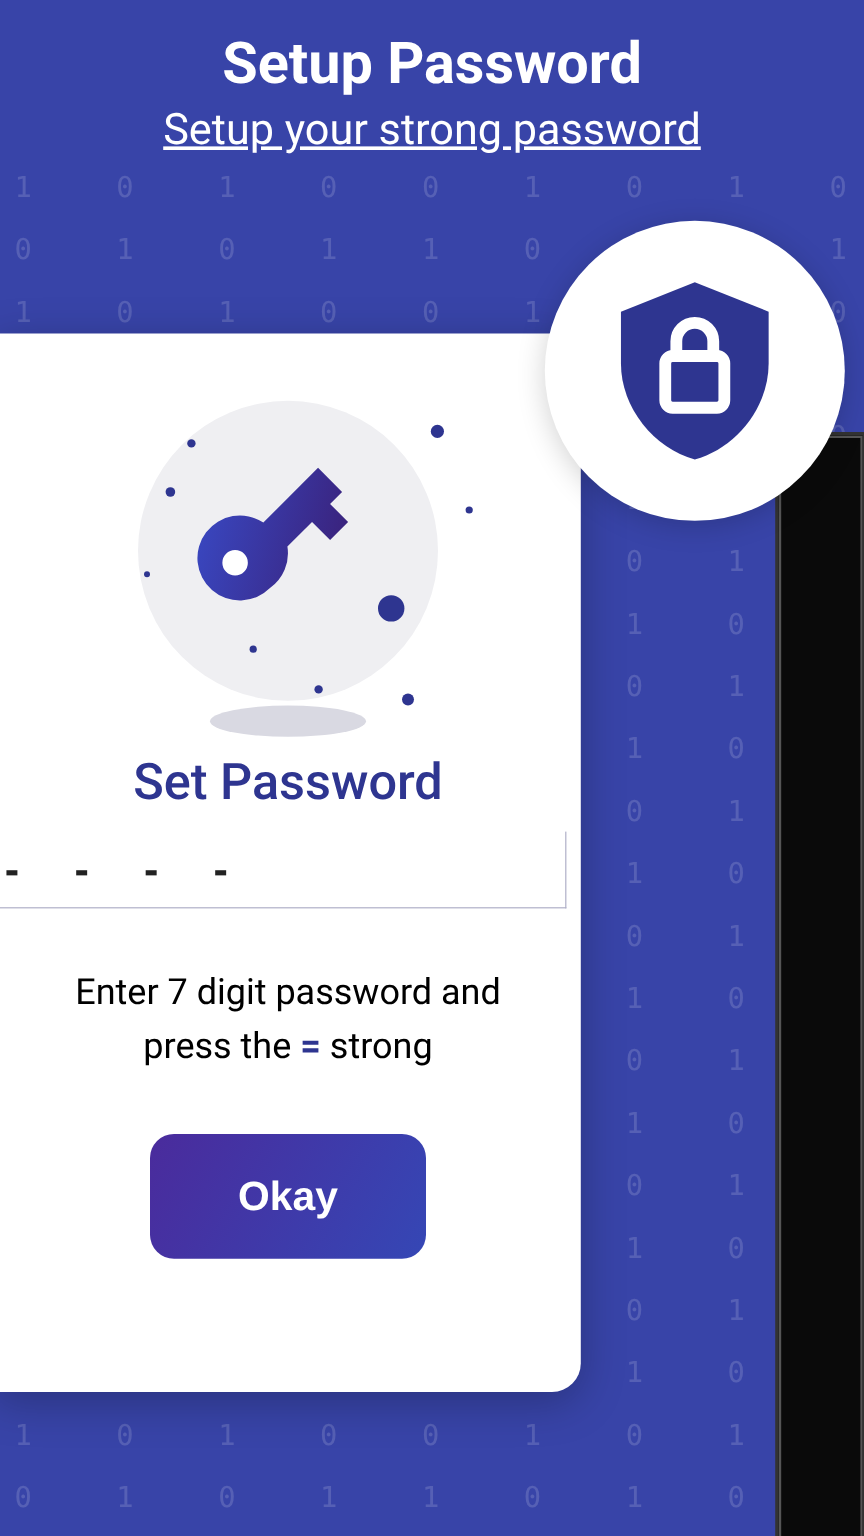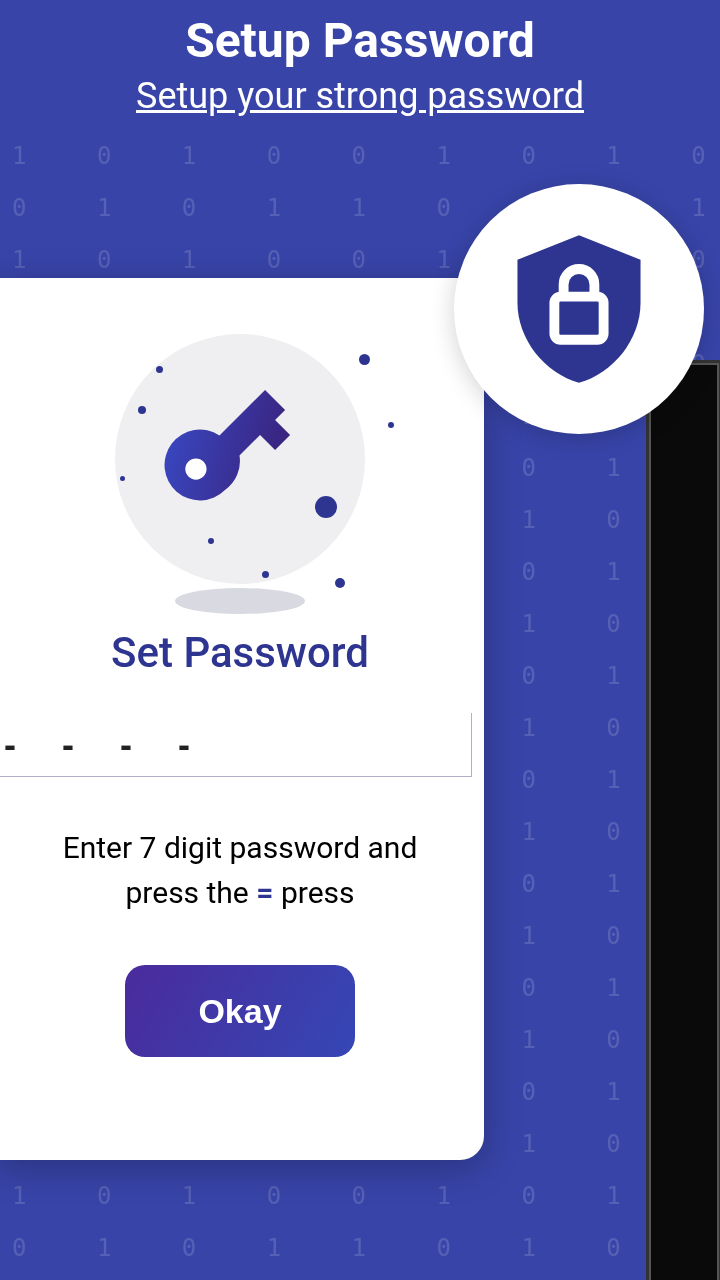--- a/index.html
+++ b/index.html
@@ -24,21 +24,21 @@
       letter-spacing: 28px;
       line-height: 52px;
       overflow: hidden;
       white-space: pre;
       padding-left: 12px;
     }
     .header {
       position: relative;
       text-align: center;
       color: #fff;
-      padding-top: 12px;
+      padding-top: 24px;
     }
     .header-title {
       font-size: 48px;
       font-weight: 700;
       margin-bottom: 6px;
     }
     .header-subtitle {
       font-size: 36px;
       font-weight: 400;
       text-decoration: underline;
@@ -105,21 +105,21 @@
     .d4 { width: 10px; height: 10px; left: 265px; bottom: 18px; }
     .d5 { width: 7px; height: 7px; left: 192px; bottom: 28px; }
     .d6 { width: 6px; height: 6px; left: 138px; bottom: 62px; }
     .d7 { width: 11px; height: 11px; right: 40px; top: 28px; }
     .d8 { width: 6px; height: 6px; right: 16px; top: 96px; }
     .d9 { width: 5px; height: 5px; left: 50px; top: 150px; }
     .card-title {
       font-size: 42px;
       font-weight: 500;
       color: #2e3590;
-      margin-bottom: 36px;
+      margin-bottom: 16px;
     }
     .pw-input {
       width: 476px;
       margin-left: -36px;
       height: 64px;
       border: none;
       border-right: 1px solid #b0b0c8;
       border-bottom: 1px solid #b0b0c8;
       font-size: 36px;
       letter-spacing: 18px;
@@ -135,21 +135,21 @@
       margin-top: 48px;
       font-size: 30px;
       color: #000;
       line-height: 1.5;
       padding: 0 6px;
     }
     .hint .equals { color: #2e3590; font-weight: 700; }
     .ok-btn {
       margin-top: 50px;
       width: 230px;
-      height: 92px;
+      height: 104px;
       border: none;
       border-radius: 20px;
       background: linear-gradient(120deg, #4a2b9c 0%, #3547b5 100%);
       color: #fff;
       font-size: 34px;
       font-weight: 600;
       cursor: pointer;
     }
     .badge {
       position: absolute;
@@ -224,21 +224,21 @@
     <div class="dot d7"></div>
       <div class="dot d8"></div>
       <div class="dot d9"></div>
   </div>
 
   <div class="card-title">Set Password</div>
 
   <input class="pw-input" type="text" placeholder="- - - -" style="">
 
   <div class="hint">
-    <span>Enter 7 digit password and press the </span><span class="equals">=</span><span> press</span>
+    <span>Enter 7 digit password and press the </span><span class="equals">=</span><span> strong</span>
   </div>
 
   <button class="ok-btn">Okay</button>
 </div>
 
 <div class="badge">
   <svg width="150" height="160" viewBox="0 0 24 26">
     <path fill="#2e3590" d="M12 1 L22 5 V12 C22 18 17.5 23.5 12 25 C6.5 23.5 2 18 2 12 V5 Z"></path>
     <rect x="8" y="11" width="8" height="7" rx="1" fill="none" stroke="#fff" stroke-width="1.6"></rect>
     <path d="M9.5 11 V9 a2.5 2.5 0 0 1 5 0 V11" fill="none" stroke="#fff" stroke-width="1.6"></path>

